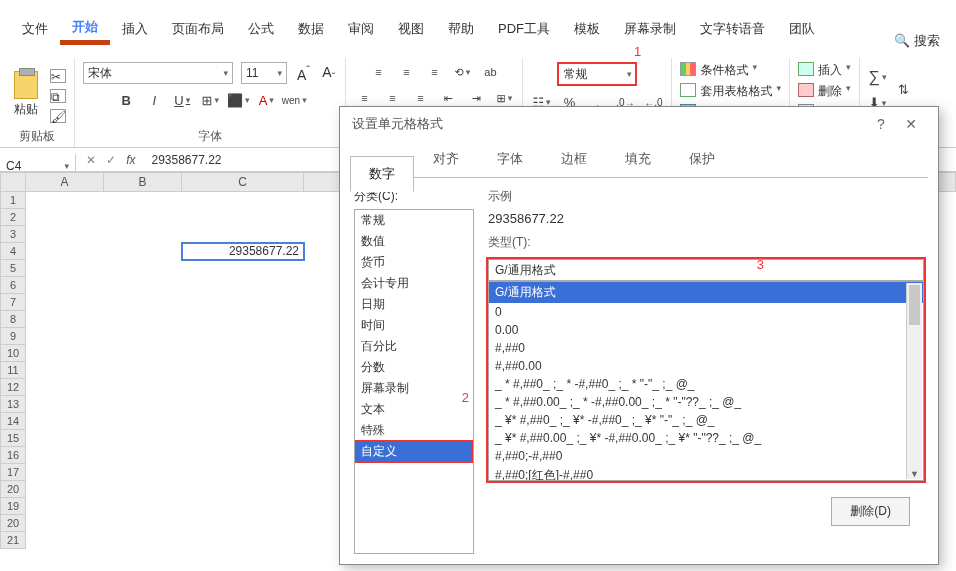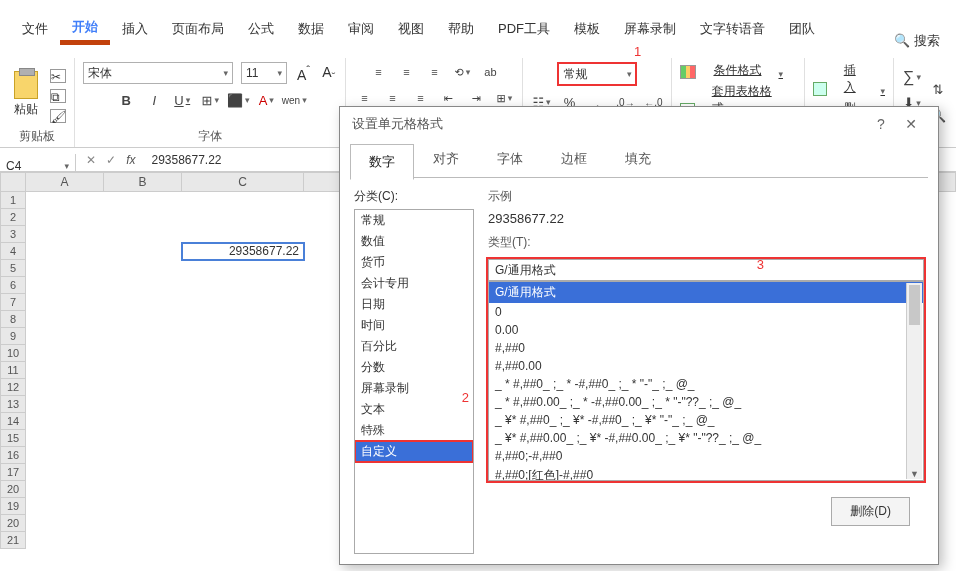--- a/index.html
+++ b/index.html
@@ -116,21 +116,21 @@
   .btn-sq.i { font-style: italic; }
   .btn-sq.b { font-weight: bold; }
   .align-group .row-controls .btn-sq { font-size:11px; }
   .num-drop {
     border: 2px solid #e33; background: #fff;
     height: 24px; width: 80px;
     display: flex; align-items: center; justify-content: space-between;
     padding: 0 4px; font-size: 12px;
   }
   .annot-red { color:#e33; font-size:13px; position:absolute; }
-  .style-row { display:flex; align-items:flex-end; gap:17px; font-size:12px; color:#333;text-decoration:underline; }
+  .style-row { display:flex; align-items:flex-start; gap:4px; font-size:12px; color:#333; }
   .style-icon { width:16px; height:14px; }
   .cond-fmt-icon { background: linear-gradient(to right,#6c6 33%,#fc6 33%,#fc6 66%,#f66 66%); border:1px solid #999;}
   .table-fmt-icon { background:#fff; border:1px solid #6a6; }
   .cell-style-icon { background:#8cf; border:1px solid #48a; }
   .edit-col { display:flex; flex-direction:column; gap:6px; }
   .sigma { font-size:16px; }
   
   .formula-bar {
     display: flex; align-items: center;
     border-bottom: 1px solid #ccc;
@@ -205,21 +205,21 @@
   }
   .dlg-tab {
     padding:8px 18px; font-size:13px; color:#555;
     border:1px solid transparent;
     cursor:pointer;
   }
   .dlg-tab.active {
     border:1px solid #bbb; border-bottom:1px solid #fff;
     color:#222;
     background:#fff;
-    position:relative; top:3px;
+    position:relative; top:15px;
   }
   .dlg-tabs-border { border-bottom:1px solid #bbb; margin:0 10px;}
   .dlg-body {
     display:flex; gap:14px;
     padding:10px 14px;
     flex:1;
   }
   .cat-col { width:120px; display:flex; flex-direction:column;}
   .cat-label { font-size:12px; margin-bottom:4px;}
   .cat-list {
@@ -494,20 +494,21 @@
     <span class="spacer"></span>
     <span class="win-btn">?</span>
     <span class="win-btn">✕</span>
   </div>
   <div class="dlg-tabs">
     <div class="dlg-tab active">数字</div>
     <div class="dlg-tab">对齐</div>
     <div class="dlg-tab">字体</div>
     <div class="dlg-tab">边框</div>
     <div class="dlg-tab">填充</div>
+    <div class="dlg-tab">保护</div>
   </div>
   <div class="dlg-tabs-border"></div>
   <div class="dlg-body">
     <div class="cat-col">
       <div class="cat-label">分类(C):</div>
       <div class="cat-list" style="position:relative;">
         <div class="cat-item">常规</div>
         <div class="cat-item">数值</div>
         <div class="cat-item">货币</div>
         <div class="cat-item">会计专用</div>

